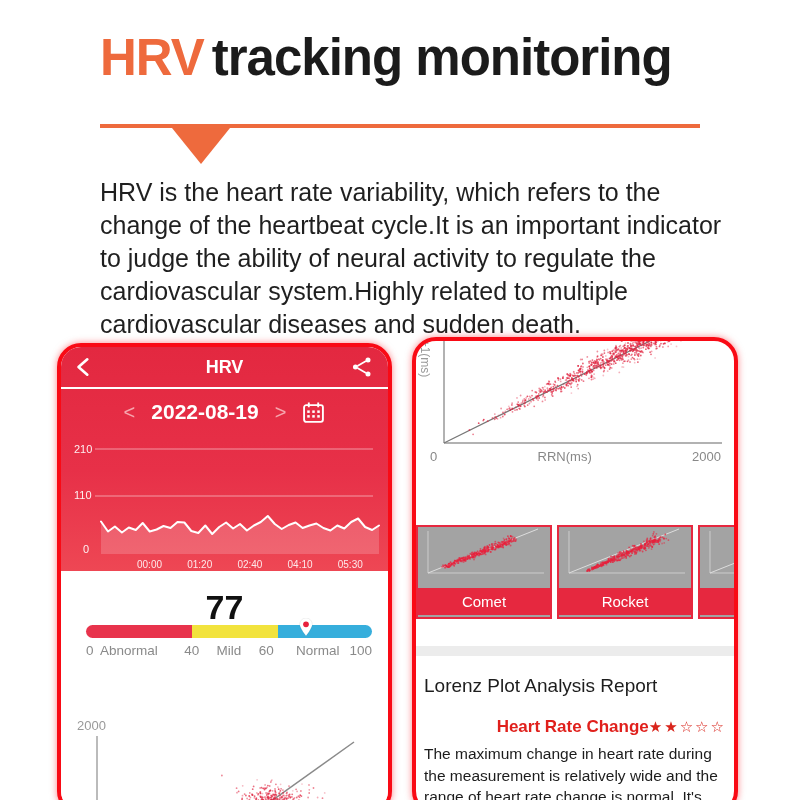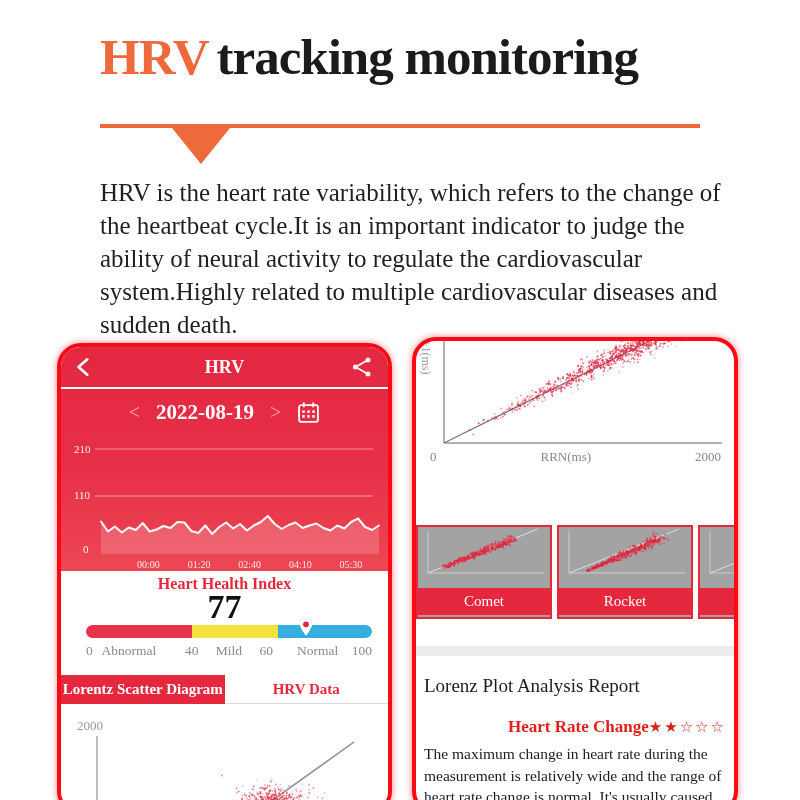--- a/index.html
+++ b/index.html
@@ -1,17 +1,17 @@
 <!DOCTYPE html>
 <html><head>
 <meta charset="utf-8">
 <style>
   html,body{margin:0;padding:0;background:#fff;}
   .page{position:relative;width:800px;height:800px;background:#fff;overflow:hidden;
-        font-family:Liberation Serif, serif;}
+        font-family:Liberation Sans, sans-serif;}
 
   
   .headline{position:absolute;left:100px;top:28px;margin:0;font-size:51px;font-weight:700;
             letter-spacing:-1px;color:#1b1b1b;white-space:nowrap;}
   .headline .accent{color:#EE6A3D;margin-right:8px;}
   .rule{position:absolute;left:100px;top:124px;width:600px;height:4px;background:#EE6A3D;}
   .rule .tri{position:absolute;left:72px;top:4px;width:0;height:0;
              border-left:29px solid transparent;border-right:29px solid transparent;
              border-top:36px solid #EE6A3D;}
   .intro{position:absolute;left:100px;top:176px;width:628px;margin:0;
@@ -152,21 +152,20 @@
           <span>01:20</span>
           <span>02:40</span>
           <span>04:10</span>
           <span>05:30</span>
           <span>07:00</span>
         </div>
       </div>
     </div>
 
     <div class="lp-card">
-      <div class="hhi-title">Heart Health Index</div>
       <div class="hhi-value">77</div>
       <div class="hhi-bar">
         <div class="seg seg-red"></div>
         <div class="seg seg-yellow"></div>
         <div class="seg seg-blue"></div>
         <svg class="hhi-pin" viewBox="0 0 14 18">
           <path d="M7,17 C7,17 1,9.5 1,6 A6,6 0 1 1 13,6 C13,9.5 7,17 7,17 Z" fill="#fff" stroke="rgba(0,0,0,0.10)" stroke-width="0.6"></path>
           <circle cx="7" cy="6" r="2.7" fill="#E8213C"></circle>
         </svg>
       </div>
@@ -174,24 +173,20 @@
         <span class="s0">0</span>
         <span class="s1">Abnormal</span>
         <span class="s2">40</span>
         <span class="s3">Mild</span>
         <span class="s4">60</span>
         <span class="s5">Normal</span>
         <span class="s6">100</span>
       </div>
     </div>
 
-    <div class="lp-tabs">
-      <div class="tab tab-active">Lorentz Scatter Diagram</div>
-      <div class="tab tab-inactive">HRV Data</div>
-    </div>
 
     <div class="lp-scatter">
       <span class="lp-2000">2000</span>
       <svg width="327" height="115" viewBox="0 0 327 115">
           <line x1="36" y1="32" x2="36" y2="115" stroke="#bbbbbb" stroke-width="2"></line>
           <line x1="188" y1="113" x2="293" y2="38" stroke="#8a8a8a" stroke-width="1.5"></line>
           <circle cx="216.7" cy="94.6" r="0.9" fill="#E02440" fill-opacity="0.71"></circle>
           <circle cx="214.4" cy="105.2" r="0.9" fill="#E02440" fill-opacity="0.43"></circle>
           <circle cx="216.2" cy="100.2" r="0.9" fill="#E02440" fill-opacity="0.52"></circle>
           <circle cx="199.5" cy="89.4" r="0.9" fill="#E02440" fill-opacity="0.82"></circle>

